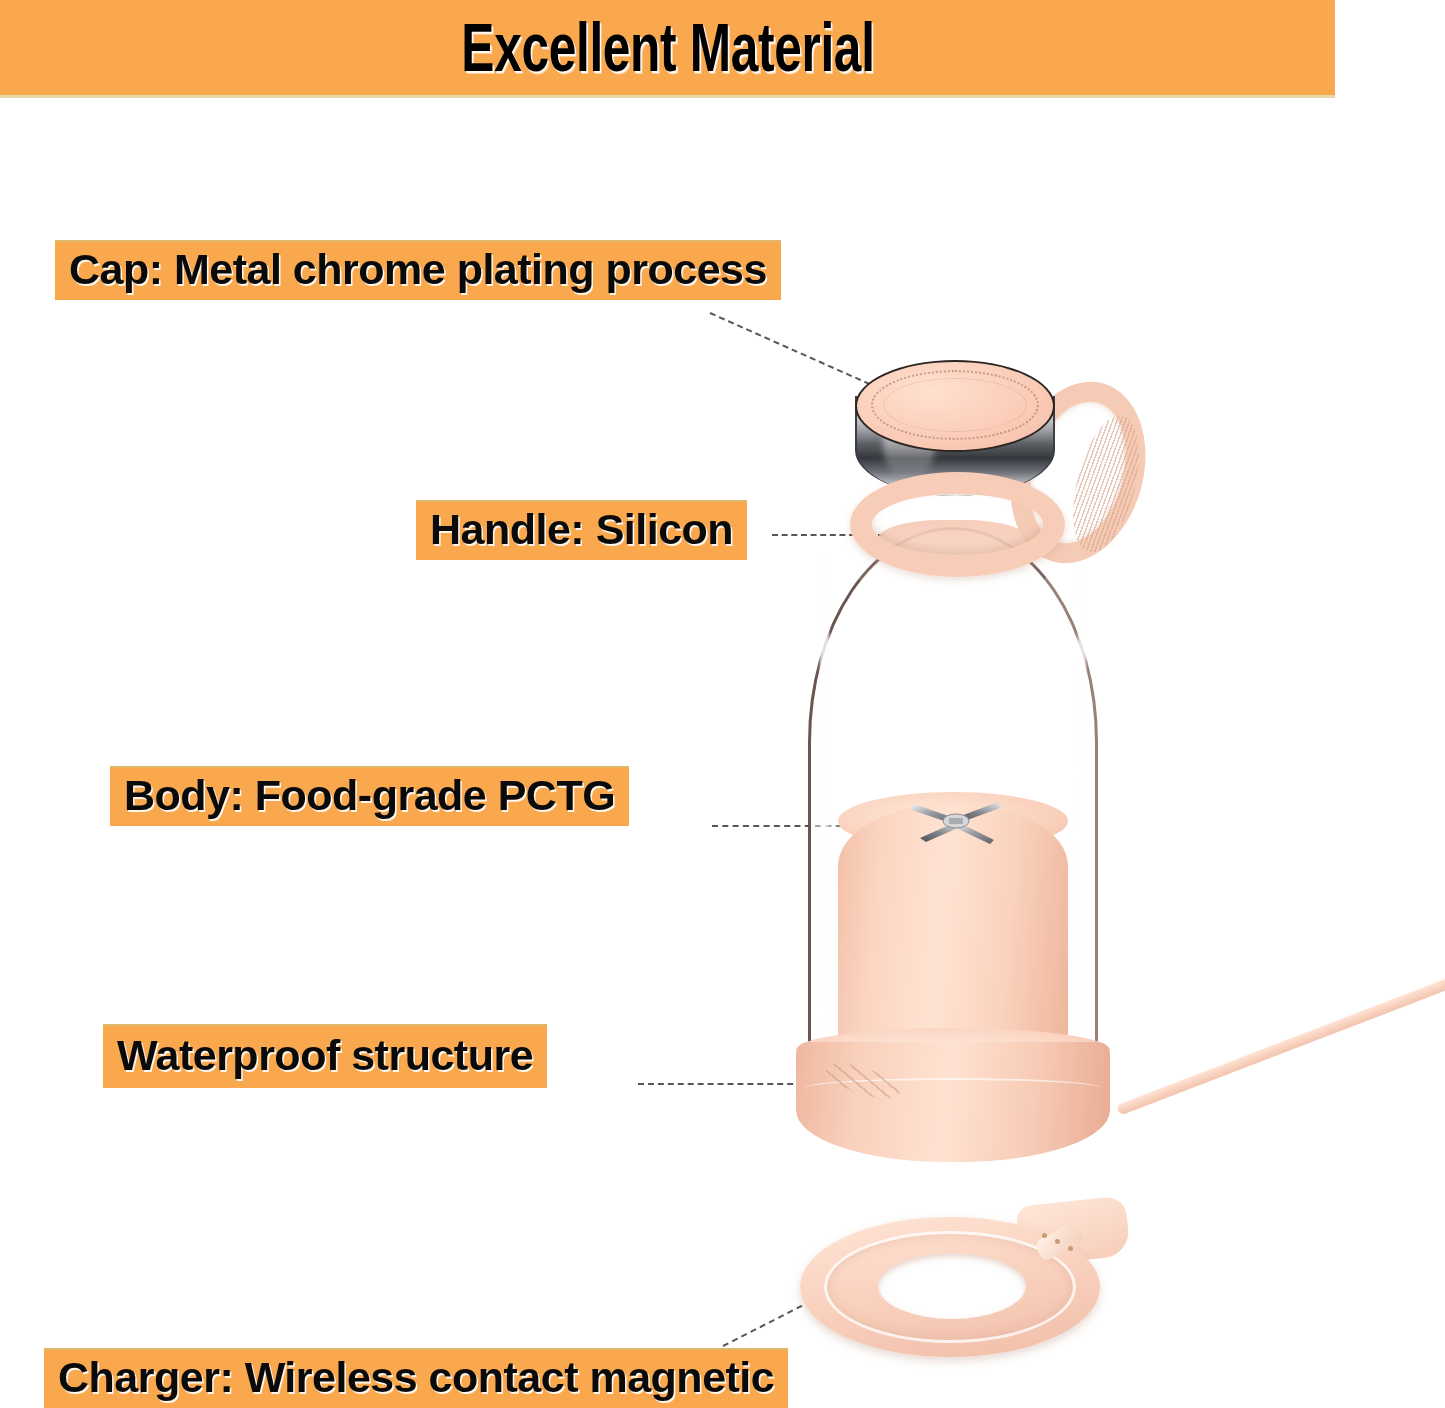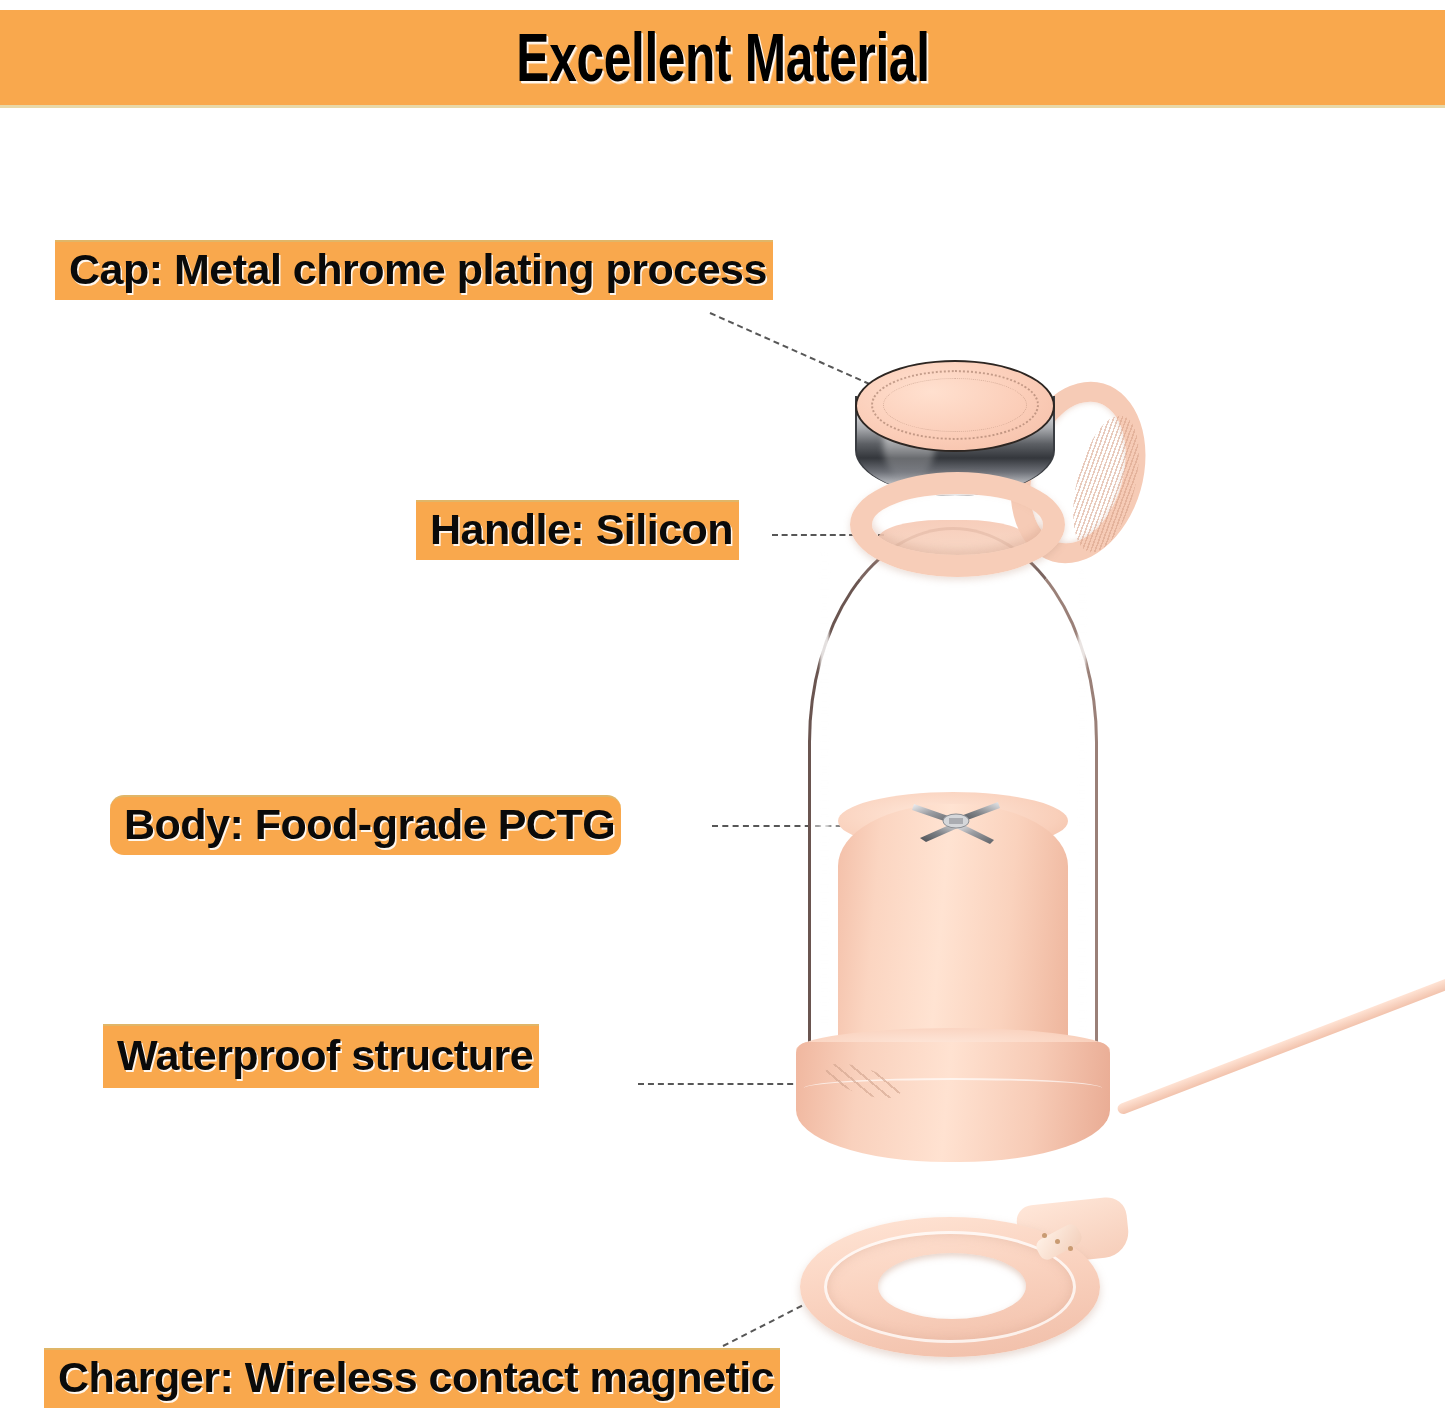--- a/index.html
+++ b/index.html
@@ -6,22 +6,22 @@
   html, body { background:#ffffff; }
   body {
     width:1445px; height:1408px;
     position:relative; overflow:hidden;
     font-family:"Liberation Sans", sans-serif;
     background:#ffffff;
   }
 
   
   #header-banner{
-    position:absolute; left:0; top:10px;
-    width:1445px; height:98px;
+    position:absolute; left:0; top:0;
+    width:1335px; height:98px;
     background:#f9a84d;
     border-bottom:3px solid #e8d8a8;
     display:flex; align-items:center; justify-content:center;
   }
   #header-title{
     font-family:"Liberation Sans", sans-serif;
     font-size:69px;
     font-weight:bold;
     color:#000000;
     letter-spacing:-0.5px;
@@ -30,36 +30,36 @@
     white-space:nowrap;
     text-shadow:2px 2px 0 rgba(255,255,255,0.85),
                 3px 3px 0 rgba(255,255,255,0.45);
   }
 
   
   .label-box{
     position:absolute;
     background:#f9a84d;
     border-top:2px solid #e0b668;
-    padding:6px 6px 8px 14px;
+    padding:6px 14px 8px 14px;
     display:flex; flex-direction:column; justify-content:center;
     white-space:nowrap;
   }
   .label-text{
     font-family:"Liberation Sans", sans-serif;
     font-weight:bold;
     color:#0a0a0a;
     font-size:43px;
     line-height:1.02;
     letter-spacing:-0.5px;
     text-shadow:1.5px 1.5px 0 rgba(255,255,255,0.9);
   }
   #label-cap      { left:55px;  top:240px;  }
   #label-handle   { left:416px; top:500px;  }
-  #label-body     { left:110px; top:795px;border-radius:14px;  }
+  #label-body     { left:110px; top:766px;  }
   #label-main     { left:103px; top:1024px; padding-top:8px; padding-bottom:10px;}
   #label-charger  { left:28px;  top:1348px;margin-left:16px; }
 
   
   .leader{
     position:absolute;
     border-top:2.5px dashed #3a3a3a;
     transform-origin:left center;
     opacity:.85;
   }

